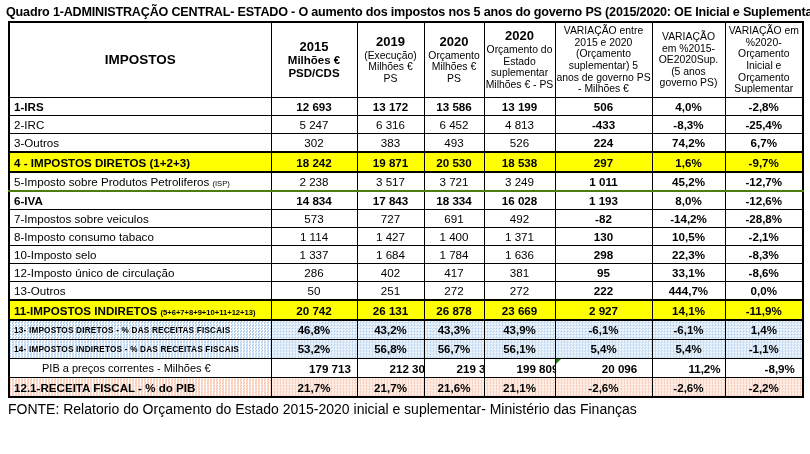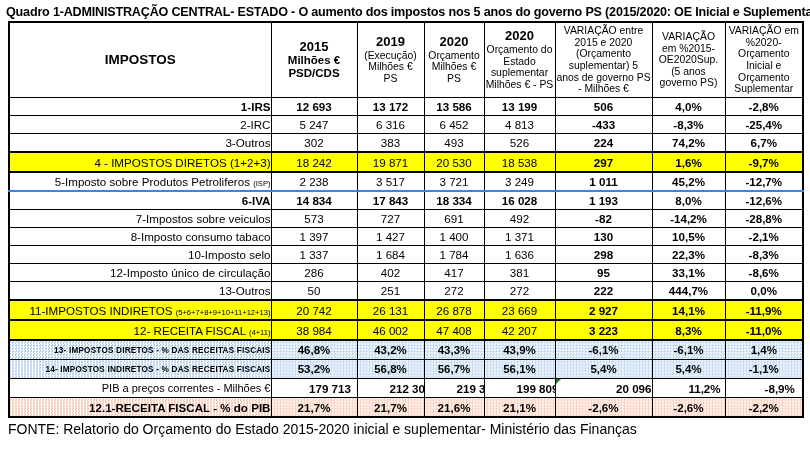--- a/index.html
+++ b/index.html
@@ -7,39 +7,39 @@
   .page{width:810px;height:454px;position:relative;}
   .title{font-size:12.6px;font-weight:bold;padding:5px 0 2px 6px;letter-spacing:-0.2px;white-space:nowrap;}
   table{border-collapse:collapse;table-layout:fixed;margin-left:8px;width:794px;border:2px solid #000;}
   th,td{border:1px solid #000;overflow:hidden;white-space:nowrap;padding:0;}
   thead th{height:74px;vertical-align:middle;text-align:center;font-weight:normal;font-size:10.4px;line-height:1.12;background:#fff;}
   thead th .yr{font-size:13px;font-weight:bold;display:block;}
   thead th.impostos{font-size:13.5px;font-weight:bold;}
   thead th.bold-all div{font-weight:bold;font-size:11.5px;}
   thead th.bold-all .yr{font-size:13px;}
   tbody td{height:17px;font-size:11.6px;vertical-align:middle;}
-  td.label{text-align:right;padding-left:4px;}
+  td.label{text-align:left;padding-left:4px;}
   td.val{text-align:center;}
   td.val.vb{font-weight:bold;margin-top:37px;}
   tr.bold td{font-weight:bold;}
-  tr.yellow td{background:#ffff00;font-weight:normal;border-top:2px solid #000;border-bottom:2px solid #000;height:18px;}
-  tr.top2 td{border-top:2px solid #3b82f6;}
+  tr.yellow td{background:#ffff00;font-weight:bold;border-top:2px solid #000;border-bottom:2px solid #000;height:18px;}
+  tr.top2 td{border-top:2px solid #4d7c0f;}
   .sm{font-size:7.6px;font-weight:inherit;}
   tr.blue td{height:18px;font-weight:bold;background-color:#aecdec;
     background-image:repeating-conic-gradient(#ffffff 0% 25%, rgba(255,255,255,0) 0% 50%);
     background-size:3px 3px;}
   tr.blue td.label{font-size:8.2px;letter-spacing:0.2px;margin-left:42px;}
   tr.blue td.val{font-size:11.5px;}
   tr.pink td{height:18px;font-weight:bold;background-color:#f7bfa5;
     background-image:repeating-conic-gradient(#ffffff 0% 25%, rgba(255,255,255,0) 0% 50%);
     background-size:3px 3px;}
   tr.pib td{height:18px;padding-left:32px;}
   tr.pib td.label{font-weight:normal;font-size:11px;}
   tr.pib td.val{font-weight:bold;}
-  td.rel{position:relative;text-align:right;}
+  td.rel{position:relative;}
   .corner-marker{position:absolute;top:0;left:0;width:0;height:0;
     border-top:5px solid #1f7a1f;border-right:5px solid transparent;}
   .footer{font-size:14px;padding:3px 0 0 8px;white-space:nowrap;}
 </style>
 </head>
 <body>
 
 <div class="page">
   <div class="title">Quadro 1-ADMINISTRAÇÃO CENTRAL- ESTADO - O aumento dos impostos nos 5 anos do governo PS (2015/2020: OE Inicial e Suplementar)</div>
   <table>
@@ -171,21 +171,21 @@
           <td class="val">573</td>
           <td class="val">727</td>
           <td class="val">691</td>
           <td class="val">492</td>
           <td class="val vb">-82</td>
           <td class="val vb">-14,2%</td>
           <td class="val vb">-28,8%</td>
         </tr>
         <tr class="plain">
           <td class="label">8-Imposto consumo tabaco</td>
-          <td class="val">1 397</td>
+          <td class="val">1 114</td>
           <td class="val">1 427</td>
           <td class="val">1 400</td>
           <td class="val">1 371</td>
           <td class="val vb">130</td>
           <td class="val vb">10,5%</td>
           <td class="val vb">-2,1%</td>
         </tr>
         <tr class="plain">
           <td class="label">10-Imposto selo</td>
           <td class="val">1 337</td>
@@ -219,30 +219,20 @@
         <tr class="yellow">
           <td class="label">11-IMPOSTOS INDIRETOS <span class="sm">(5+6+7+8+9+10+11+12+13)</span></td>
           <td class="val">20 742</td>
           <td class="val">26 131</td>
           <td class="val">26 878</td>
           <td class="val">23 669</td>
           <td class="val vb">2 927</td>
           <td class="val vb">14,1%</td>
           <td class="val vb">-11,9%</td>
         </tr>
-        <tr class="yellow">
-          <td class="label">12- RECEITA FISCAL <span class="sm">(4+11)</span></td>
-          <td class="val">38 984</td>
-          <td class="val">46 002</td>
-          <td class="val">47 408</td>
-          <td class="val">42 207</td>
-          <td class="val vb">3 223</td>
-          <td class="val vb">8,3%</td>
-          <td class="val vb">-11,0%</td>
-        </tr>
         <tr class="blue">
           <td class="label">13- IMPOSTOS DIRETOS - % DAS RECEITAS FISCAIS</td>
           <td class="val">46,8%</td>
           <td class="val">43,2%</td>
           <td class="val">43,3%</td>
           <td class="val">43,9%</td>
           <td class="val vb">-6,1%</td>
           <td class="val vb">-6,1%</td>
           <td class="val vb">1,4%</td>
         </tr>

